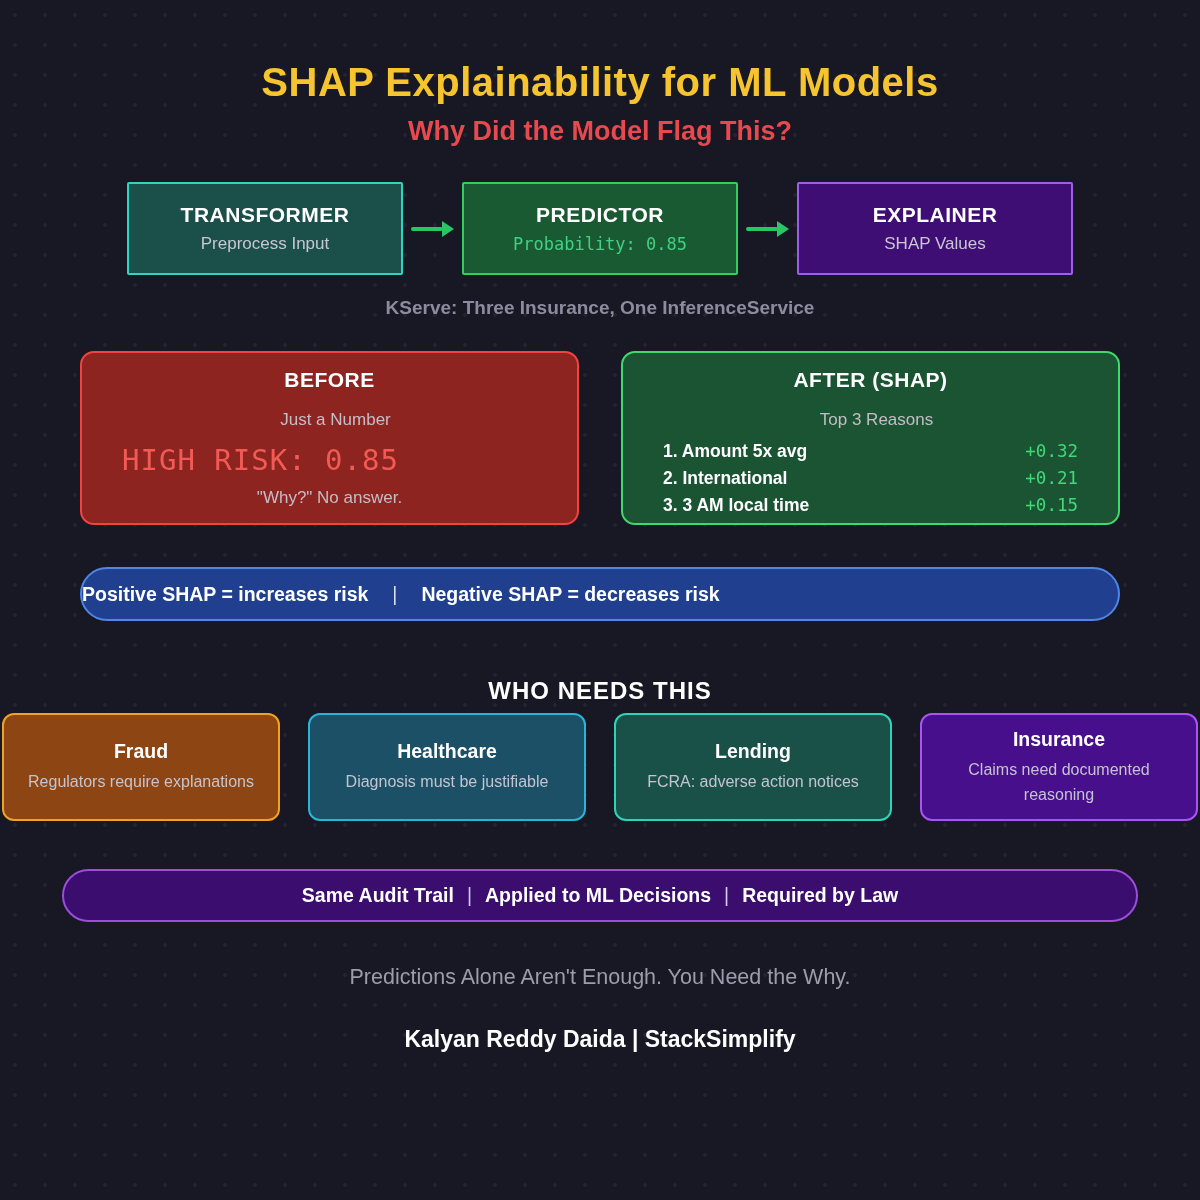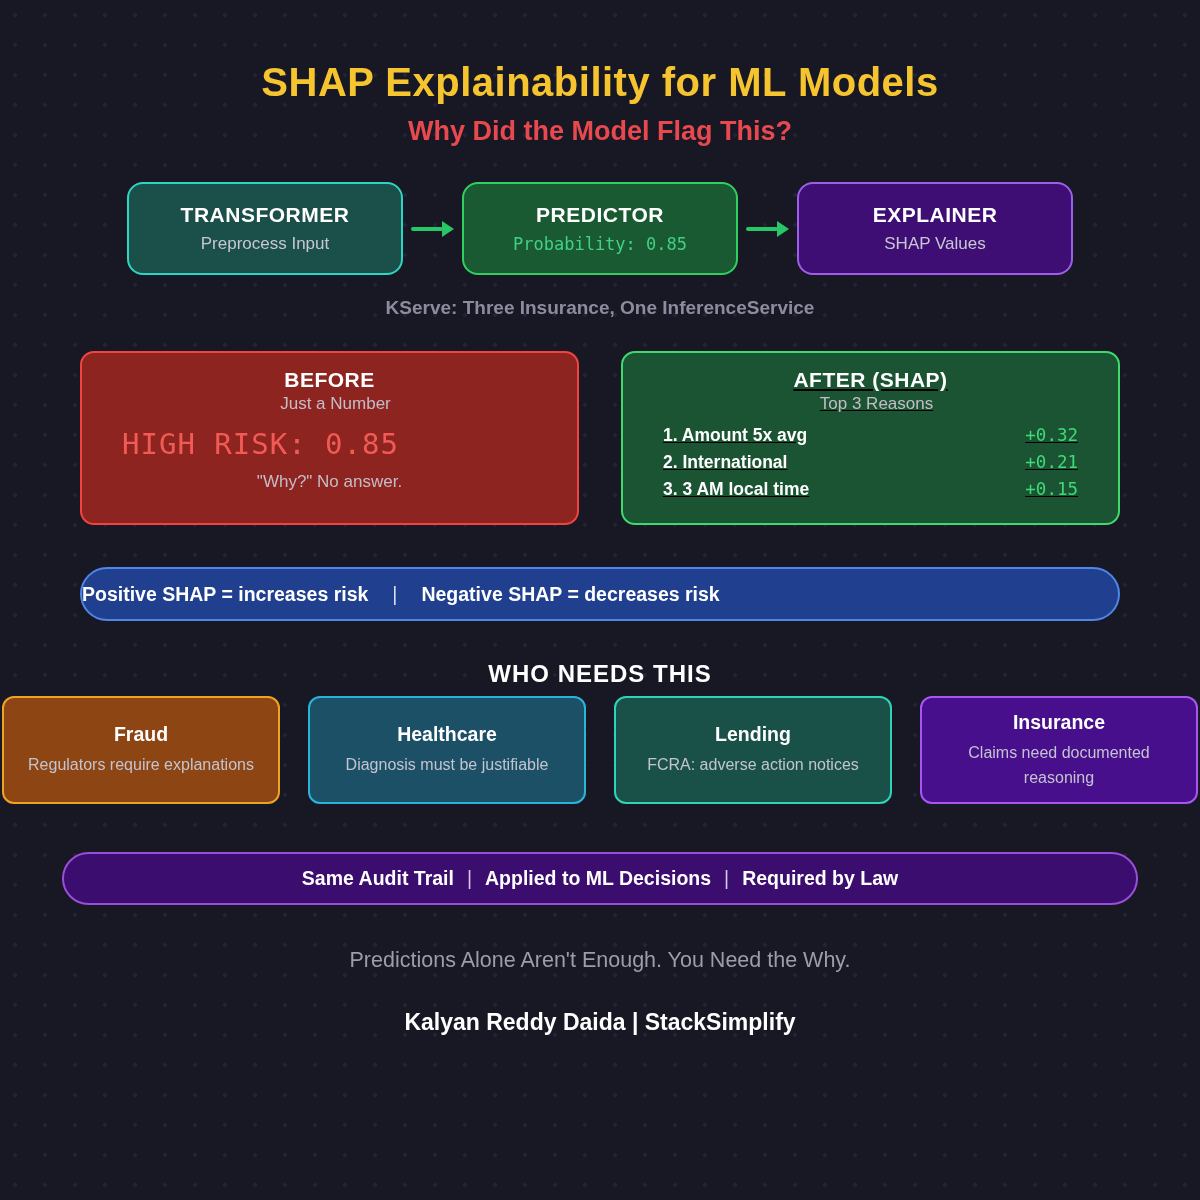--- a/index.html
+++ b/index.html
@@ -21,21 +21,21 @@
     color:#f5c42e; text-align:center; letter-spacing:.5px;
   }
   .sub-title {
     margin-top:12px; font-size:27px; line-height:30px; font-weight:600;
     color:#e8494e; text-align:center;
   }
 
   
   .pipeline { margin-top:36px; width:1040px; display:flex; justify-content:center; align-items:center; }
   .step {
-    width:276px; height:93px; border-radius:16px; border:2.5px solid;
+    width:276px; height:93px; border-radius:2px; border:2.5px solid;
     display:flex; flex-direction:column; justify-content:center; align-items:center; gap:7px;
   }
   .step-title { font-size:21px; font-weight:800; color:#ffffff; letter-spacing:.5px; }
   .step-sub   { font-size:17px; color:#c7c7d2; }
   .step-transformer { background:#1b4f4a; border-color:#2fd5c0; }
   .step-predictor   { background:#1a5a32; border-color:#31cf61; }
   .step-explainer   { background:#3f0e75; border-color:#9d5fe8;text-align:right; }
   .step-sub.mono-green { font-family:"DejaVu Sans Mono",monospace; color:#42d083; font-size:17px; }
 
   .arrow { width:59px; display:flex; justify-content:center; align-items:center; }
@@ -43,44 +43,44 @@
   .arrow-head { width:0; height:0; border-top:8px solid transparent; border-bottom:8px solid transparent; border-left:12px solid #27c768; margin-left:-1px; }
 
   .pipeline-caption {
     margin-top:22px; font-size:19px; font-weight:700; color:#8c8c9e; text-align:center;
   }
 
   
   .comparison { margin-top:32px; width:1040px; display:flex; gap:42px; }
   .panel { flex:1 1 0; height:174px; border-radius:14px; border:2.5px solid; padding-top:15px; }
   .panel-before { background:#8e2420; border-color:#ef4441; }
-  .panel-after  { background:#1b5433; border-color:#3fd96c;text-decoration:underline; }
+  .panel-after  { background:#1b5433; border-color:#3fd96c; }
   .panel-title  { font-size:21px; font-weight:800; color:#ffffff; text-align:center; letter-spacing:.5px; }
-  .panel-sub    { margin-top:2px; font-size:17px; color:#c4bcc6; text-align:center;padding-left:12px; }
+  .panel-sub    { margin-top:18px; font-size:17px; color:#c4bcc6; text-align:center;padding-left:12px; }
   .risk-line {
     margin-top:13px; padding-left:40px; text-align:left;
     font-family:"DejaVu Sans Mono",monospace; font-size:29px; color:#f25b55; letter-spacing:1px;
   }
   .why-line { margin-top:11px; font-size:17px; color:#c4bcc6; text-align:center; }
   .reasons { margin-top:11px; padding:0 40px; }
   .reason-row { display:flex; justify-content:space-between; align-items:baseline; height:27px; }
   .reason-label { font-size:17.5px; font-weight:700; color:#ffffff; }
   .reason-value { font-family:"DejaVu Sans Mono",monospace; font-size:17.5px; color:#3fd978; }
 
   
   .legend-pill {
     margin-top:42px; width:1040px; height:54px; border-radius:27px;
     background:#20408f; border:2px solid #4f86e8;
     display:flex; justify-content:flex-start; align-items:center;
     font-size:19.5px; font-weight:700; color:#ffffff;
   }
   .legend-sep { margin:0 24px; font-weight:400; color:#d7def2; }
 
   
-  .who-heading { margin-top:39px; font-size:24px; font-weight:800; color:#ffffff; letter-spacing:1px; text-align:center; }
+  .who-heading { margin-top:56px; font-size:24px; font-weight:800; color:#ffffff; letter-spacing:1px; text-align:center; }
   .cards { margin-top:8px; width:1196px; display:flex; gap:28px; }
   .card {
     flex:1 1 0; height:108px; border-radius:12px; border:2.5px solid;
     display:flex; flex-direction:column; justify-content:center; align-items:center; gap:6px;
     padding:8px 10px; text-align:center;
   }
   .card-title { font-size:19.5px; font-weight:800; color:#ffffff; }
   .card-body  { font-size:16px; line-height:25px; color:#c4c4d0; }
   .card-fraud      { background:#8c4513; border-color:#eda325; }
   .card-healthcare { background:#1b5067; border-color:#2ab5d8; }

